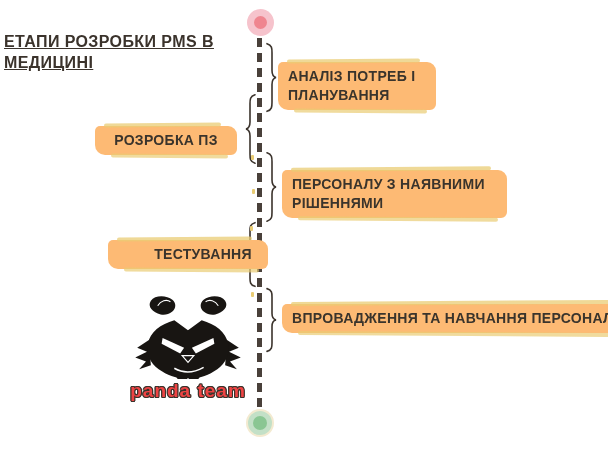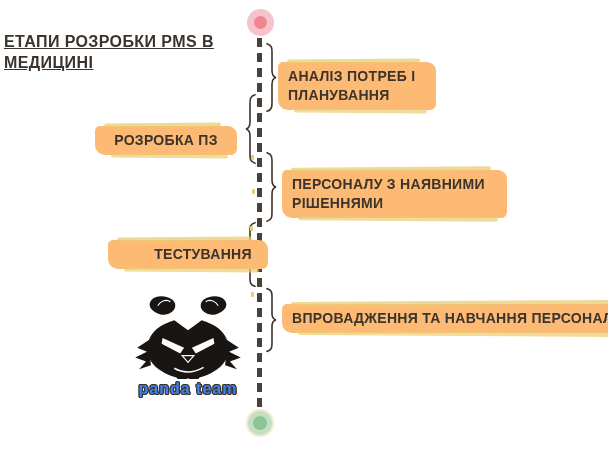--- a/index.html
+++ b/index.html
@@ -53,21 +53,21 @@
   
   .speck{position:absolute;width:3px;height:5px;background:#e9cc74;border-radius:1px;}
   .speck-1{left:251px;top:155px;}
   .speck-2{left:252px;top:189px;}
   .speck-3{left:250px;top:226px;}
   .speck-4{left:251px;top:292px;}
   
   .logo{position:absolute;left:126px;top:293px;width:124px;text-align:center;}
   .logo svg{display:block;margin:0 auto;}
   .logo-text{
-    margin-top:1px;font-size:16px;font-weight:bold;letter-spacing:1px;color:#3b82f6;
+    margin-top:1px;font-size:19px;font-weight:bold;letter-spacing:1px;color:#ef4444;
     text-shadow:
       -1.2px 0 #3b332c, 1.2px 0 #3b332c, 0 -1.2px #3b332c, 0 1.2px #3b332c,
       -.8px -.8px #3b332c, .8px .8px #3b332c, -.8px .8px #3b332c, .8px -.8px #3b332c;
   }
 </style>
 </head>
 <body>
 
 <div class="canvas">
 

